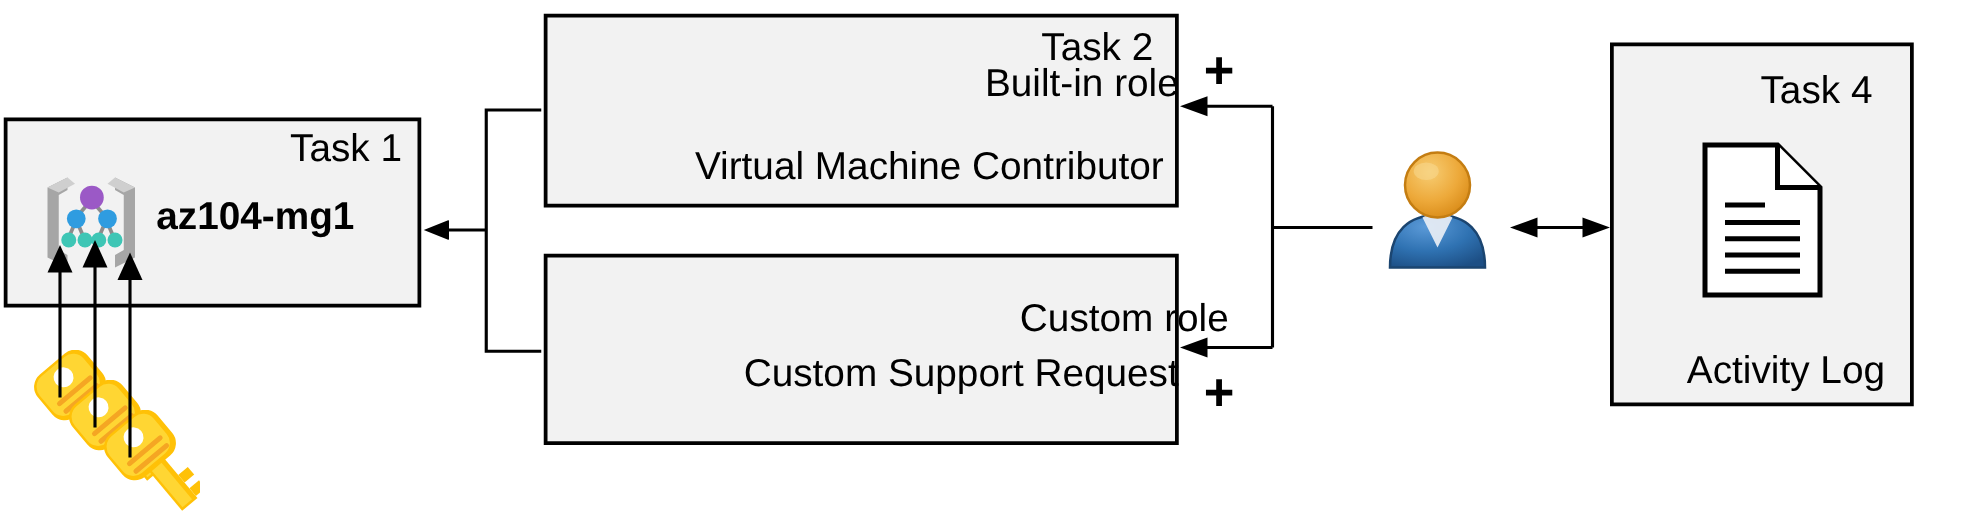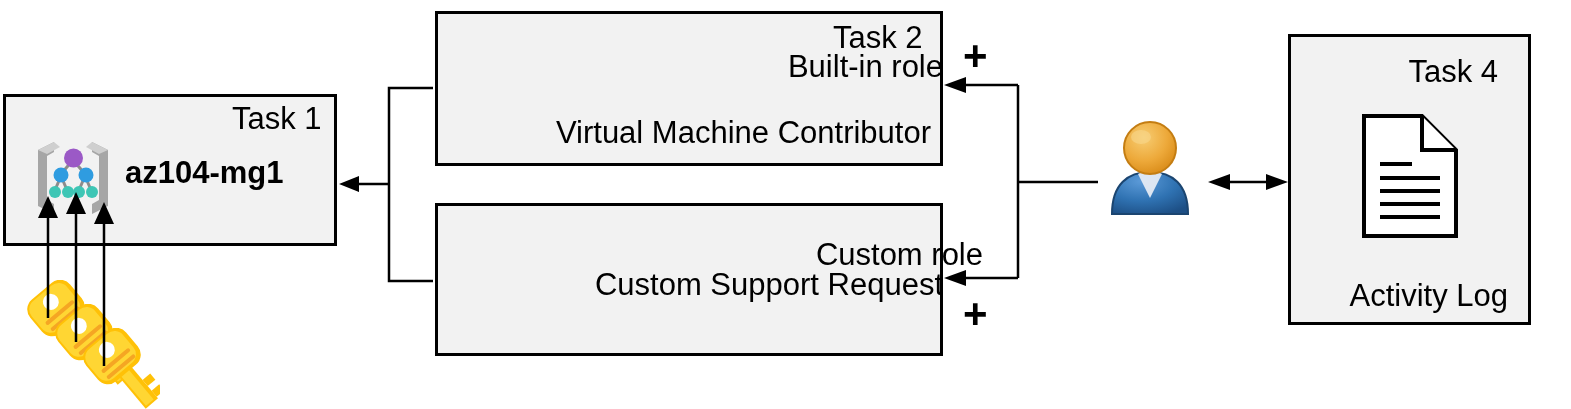--- a/index.html
+++ b/index.html
@@ -101,21 +101,21 @@
 
   <div class="corner-label" style="left:833px; top:22px;">Task 2</div>
 
   <div class="center-label" style="left:435px; top:49px; width:508px;">Built-in role</div>
   <div class="center-label" style="left:435px; top:89px; width:496px;margin-top:26px;">Virtual Machine Contributor</div>
 
   <div class="box" style="left:435px; top:203px; width:508px; height:153px;"></div>
 
 
   <div class="center-label" style="left:435px; top:237px; width:548px;">Custom role</div>
-  <div class="center-label" style="left:435px; top:267px; width:508px;">Custom Support Request</div>
+  <div class="center-label" style="left:435px; top:281px; width:508px;">Custom Support Request</div>
 
   <div class="box" style="left:1288px; top:34px; width:243px; height:291px;"></div>
 
   <div class="center-label" style="left:1288px; top:54px; width:210px;">Task 4</div>
 
   <div class="icon-wrap" style="left:1360px; top:112px; width:100px; height:128px;">
     <svg width="100" height="128" viewBox="0 0 100 128">
       <path d="M4,4 L62,4 L96,38 L96,124 L4,124 Z" fill="#ffffff" stroke="#000000" stroke-width="4" stroke-linejoin="miter"></path>
       <path d="M62,4 L62,38 L96,38" fill="#ffffff" stroke="#000000" stroke-width="4"></path>
       <g stroke="#000000" stroke-width="4">

